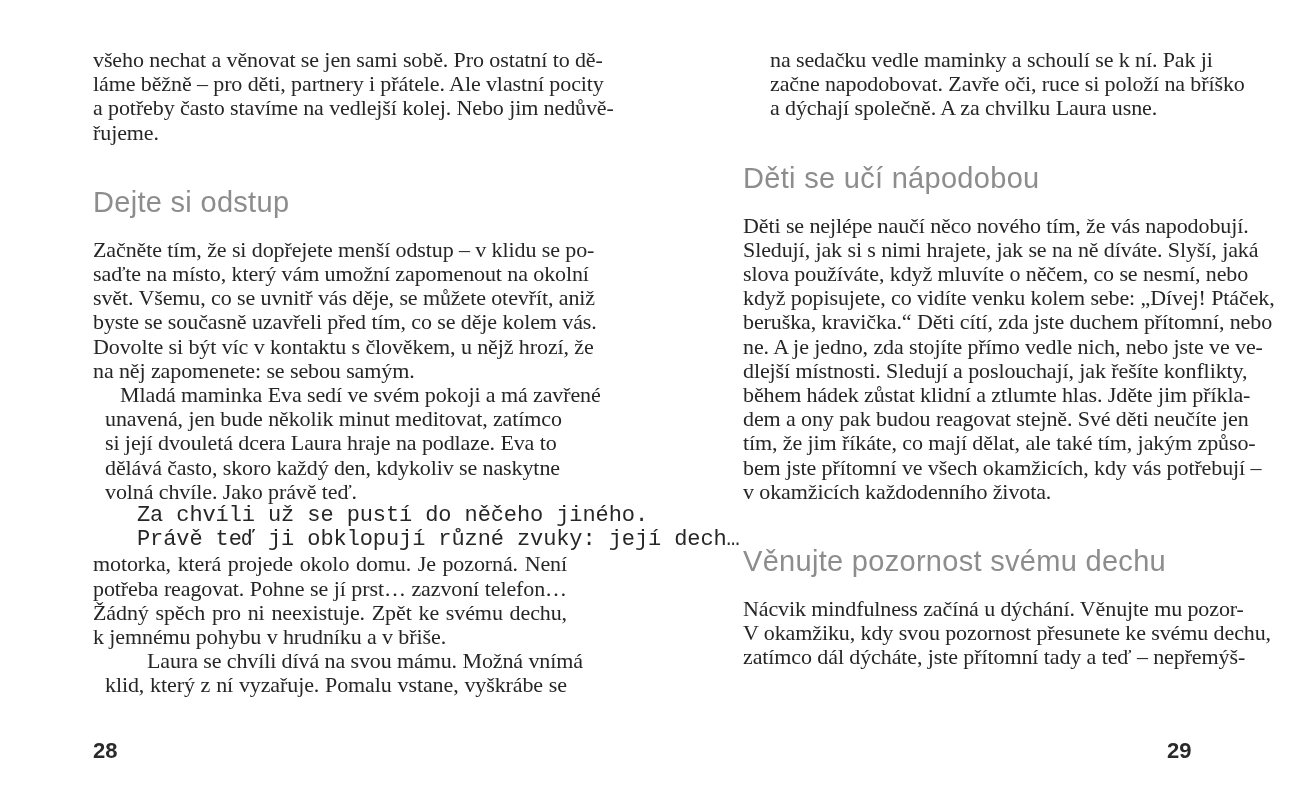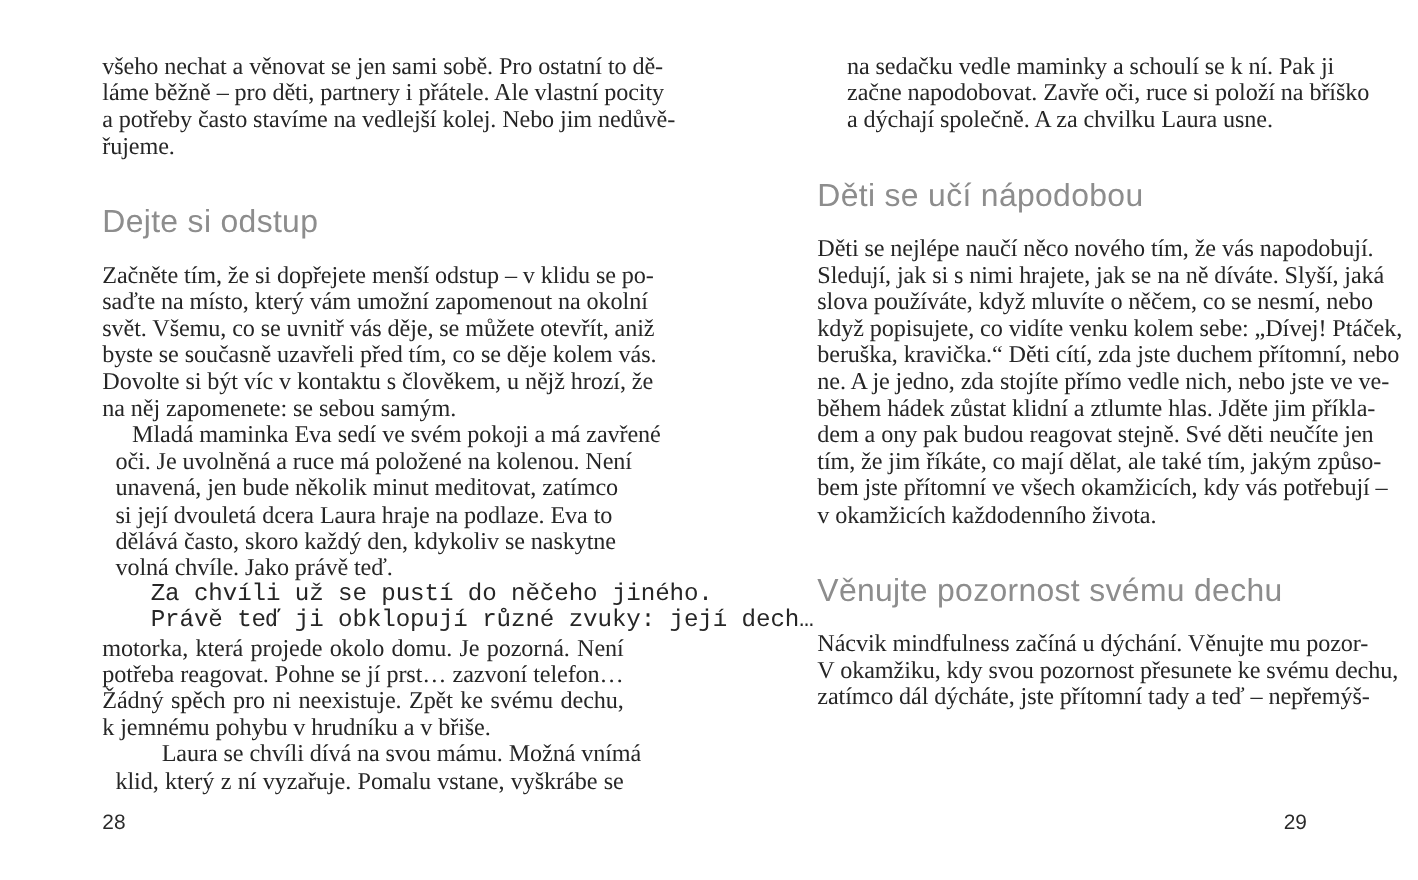--- a/index.html
+++ b/index.html
@@ -55,22 +55,22 @@
     line-height: 38px;
     color: #8d8d8d;
     letter-spacing: 0.3px;
     margin: 38px 0 17px 0;
   }
 
   .page-number {
     position: absolute;
     top: 738px;
     font-family: "Liberation Sans", sans-serif;
-    font-size: 19px;
-    font-weight: 400;
+    font-size: 22px;
+    font-weight: 700;
     color: #2a2a2a;
     text-align: right;
   }
   #page-number-left  { left: 93px; }
   #page-number-right { left: 1167px; }
 </style>
 </head>
 <body>
 
 <div class="page-col" id="left-col">
@@ -84,21 +84,20 @@
     <div class="para v-flush">
       <div class="line jl">Začněte tím, že si dopřejete menší odstup – v klidu se po-</div>
       <div class="line jl">saďte na místo, který vám umožní zapomenout na okolní</div>
       <div class="line jl">svět. Všemu, co se uvnitř vás děje, se můžete otevřít, aniž</div>
       <div class="line jl">byste se současně uzavřeli před tím, co se děje kolem vás.</div>
       <div class="line jl">Dovolte si být víc v kontaktu s člověkem, u nějž hrozí, že</div>
       <div class="line">na něj zapomenete: se sebou samým.</div>
     </div>
     <div class="para v-story">
       <div class="line jl">Mladá maminka Eva sedí ve svém pokoji a má zavřené</div>
-      <div class="line jl">oči. Je uvolněná a ruce má položené na kolenou. Není</div>
       <div class="line jl">unavená, jen bude několik minut meditovat, zatímco</div>
       <div class="line jl">si její dvouletá dcera Laura hraje na podlaze. Eva to</div>
       <div class="line jl">dělává často, skoro každý den, kdykoliv se naskytne</div>
       <div class="line">volná chvíle. Jako právě teď.</div>
     </div>
     <div class="para v-indent">
       <div class="line">Za chvíli už se pustí do něčeho jiného.</div>
     </div>
     <div class="para v-indent">
       <div class="line jl">Právě teď ji obklopují různé zvuky: její dech…</div>
@@ -119,20 +118,21 @@
       <div class="line">a dýchají společně. A za chvilku Laura usne.</div>
     </div>
     <div class="heading">Děti se učí nápodobou</div>
     <div class="para v-flush">
       <div class="line jl">Děti se nejlépe naučí něco nového tím, že vás napodobují.</div>
       <div class="line jl">Sledují, jak si s nimi hrajete, jak se na ně díváte. Slyší, jaká</div>
       <div class="line jl">slova používáte, když mluvíte o něčem, co se nesmí, nebo</div>
       <div class="line jl">když popisujete, co vidíte venku kolem sebe: „Dívej! Ptáček,</div>
       <div class="line jl">beruška, kravička.“ Děti cítí, zda jste duchem přítomní, nebo</div>
       <div class="line jl">ne. A je jedno, zda stojíte přímo vedle nich, nebo jste ve ve-</div>
+      <div class="line jl">dlejší místnosti. Sledují a poslouchají, jak řešíte konflikty,</div>
       <div class="line jl">během hádek zůstat klidní a ztlumte hlas. Jděte jim příkla-</div>
       <div class="line jl">dem a ony pak budou reagovat stejně. Své děti neučíte jen</div>
       <div class="line jl">tím, že jim říkáte, co mají dělat, ale také tím, jakým způso-</div>
       <div class="line jl">bem jste přítomní ve všech okamžicích, kdy vás potřebují –</div>
       <div class="line">v okamžicích každodenního života.</div>
     </div>
     <div class="heading">Věnujte pozornost svému dechu</div>
     <div class="para v-flush">
       <div class="line jl">Nácvik mindfulness začíná u dýchání. Věnujte mu pozor-</div>
       <div class="line jl">V okamžiku, kdy svou pozornost přesunete ke svému dechu,</div>

